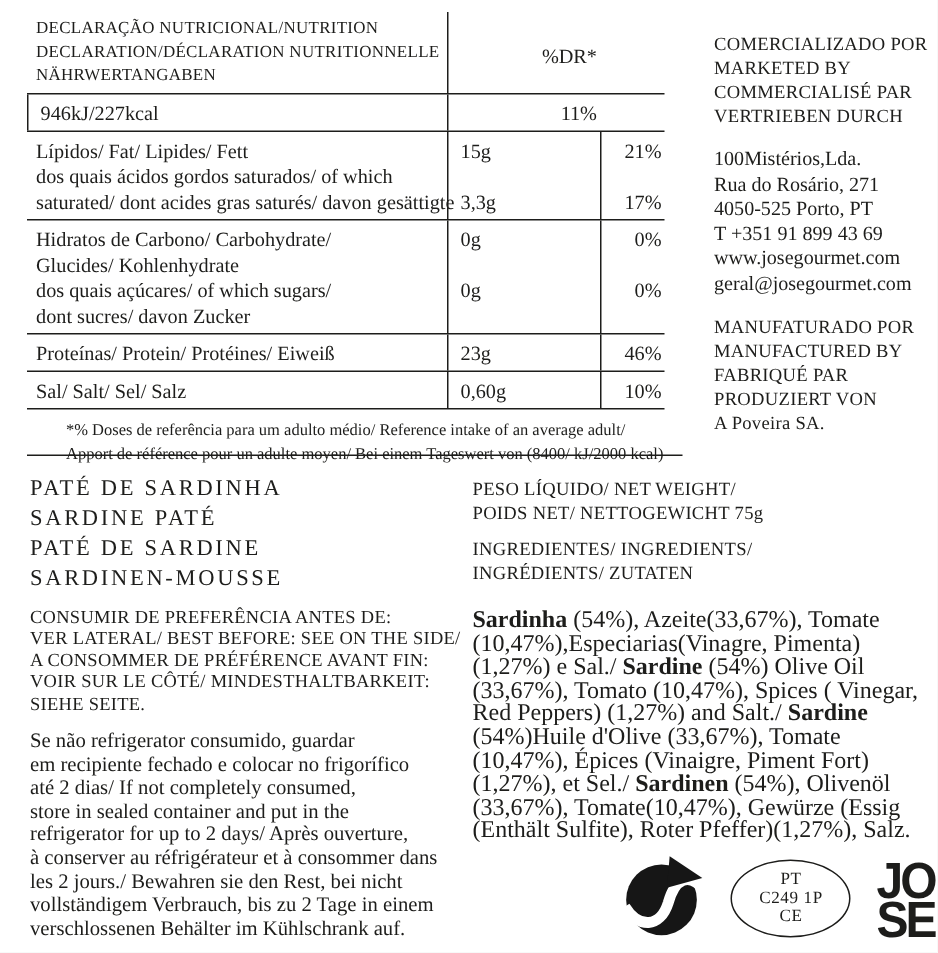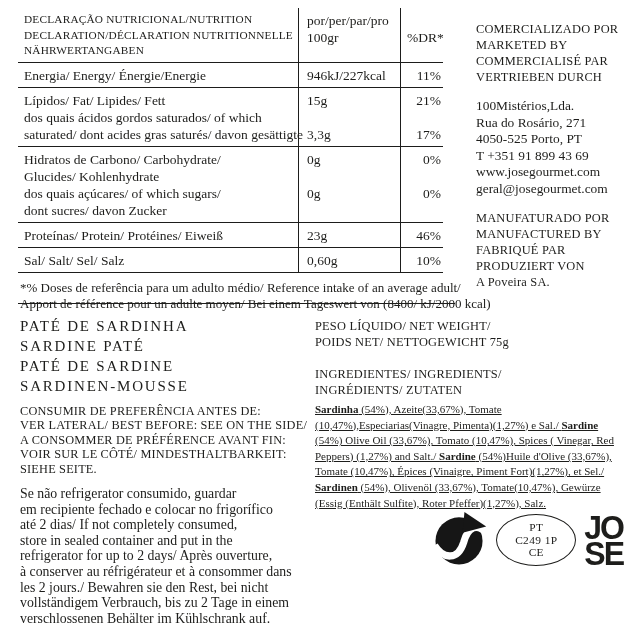--- a/index.html
+++ b/index.html
@@ -16,21 +16,21 @@
 
   
   .top-left{position:absolute;left:18px;top:8px;width:425px;}
   .nt-row{display:grid;grid-template-columns:280px 102px 43px;border-bottom:1px solid var(--ink);}
   .nt-cell{padding:4px 2px 3px 6px;}
   .nt-c2{border-left:1px solid var(--ink);padding-left:8px;}
   .nt-c3{border-left:1px solid var(--ink);padding-left:6px;text-align:right;}
   .nt-row .line{font-size:13.5px;line-height:17px;white-space:nowrap;}
   .nt-header .nt-c1 .line{font-size:11.3px;line-height:15.6px;letter-spacing:.2px;}
   .footnote{margin-top:7px;padding-left:2px;}
-  .footnote .line{font-size:13px;line-height:15.8px;white-space:nowrap;}
+  .footnote .line{font-size:11px;line-height:15.8px;white-space:nowrap;margin-left:24px;}
 
   
   .right-top{position:absolute;left:476px;top:21px;width:158px;}
   .caps-block .line{font-size:12.4px;line-height:16px;letter-spacing:.2px;white-space:nowrap;}
   .addr-block{margin-top:13px;}
   .addr-block .line{font-size:13.4px;line-height:16.6px;white-space:nowrap;}
   .manuf-block{margin-top:12px;}
 
   
   .divider{position:absolute;left:18px;top:303px;width:437px;height:1px;background:var(--ink);}
@@ -38,26 +38,26 @@
   
   .bottom-left{position:absolute;left:20px;top:316px;width:292px;}
   .title-block .line{font-size:15px;line-height:20px;letter-spacing:1.8px;white-space:nowrap;}
   .bb-block{margin-top:8px;}
   .bb-block .line{font-size:12.3px;line-height:14.4px;letter-spacing:.2px;white-space:nowrap;}
   .storage-block{margin-top:10px;}
   .storage-block .line{font-size:13.8px;line-height:15.6px;white-space:nowrap;}
 
   
   .bottom-right{position:absolute;left:315px;top:318px;width:308px;}
-  .mt8{margin-top:16px;}
-  .ingredients{margin-top:4px;font-size:11px;line-height:15.6px;text-decoration:underline;}
+  .mt8{margin-top:8px;}
+  .ingredients{margin-top:16px;font-size:16px;line-height:15.6px;}
   .ingredients b{font-weight:bold;}
 
   
-  .logos{display:flex;align-items:center;justify-content:flex-end;gap:8px;}
+  .logos{margin-top:8px;display:flex;align-items:center;justify-content:flex-end;gap:17px;}
   .green-dot{display:inline-flex;}
   .oval{
     width:80px;height:52px;border:1.6px solid var(--ink);border-radius:50%;
     display:flex;flex-direction:column;align-items:center;justify-content:center;
   }
   .oval .line{font-size:11.4px;line-height:12.6px;letter-spacing:.4px;}
   .brand{display:inline-block;text-align:left;}
   .brand .line{
     font-family:"Liberation Sans", sans-serif;font-weight:bold;
     font-size:32px;line-height:26px;letter-spacing:-2px;
@@ -70,33 +70,26 @@
 <div class="sheet">
 
   <div class="top-left">
     <div>
         <div class="nt-row nt-header">
           <div class="nt-cell nt-c1">
             <div class="line">DECLARAÇÃO NUTRICIONAL/NUTRITION</div>
             <div class="line">DECLARATION/DÉCLARATION NUTRITIONNELLE</div>
             <div class="line">NÄHRWERTANGABEN</div>
           </div>
-          <div class="nt-cell nt-c2">
-            <div class="line">por/per/par/pro</div>
-            <div class="line">100gr</div>
-          </div>
           <div class="nt-cell nt-c3">
             <div class="line">&nbsp;</div>
             <div class="line">%DR*</div>
           </div>
         </div>
         <div class="nt-row">
-          <div class="nt-cell nt-c1">
-            <div class="line">Energia/ Energy/ Énergie/Energie</div>
-          </div>
           <div class="nt-cell nt-c2">
             <div class="line">946kJ/227kcal</div>
           </div>
           <div class="nt-cell nt-c3">
             <div class="line">11%</div>
           </div>
         </div>
         <div class="nt-row">
           <div class="nt-cell nt-c1">
             <div class="line">Lípidos/ Fat/ Lipides/ Fett</div>

